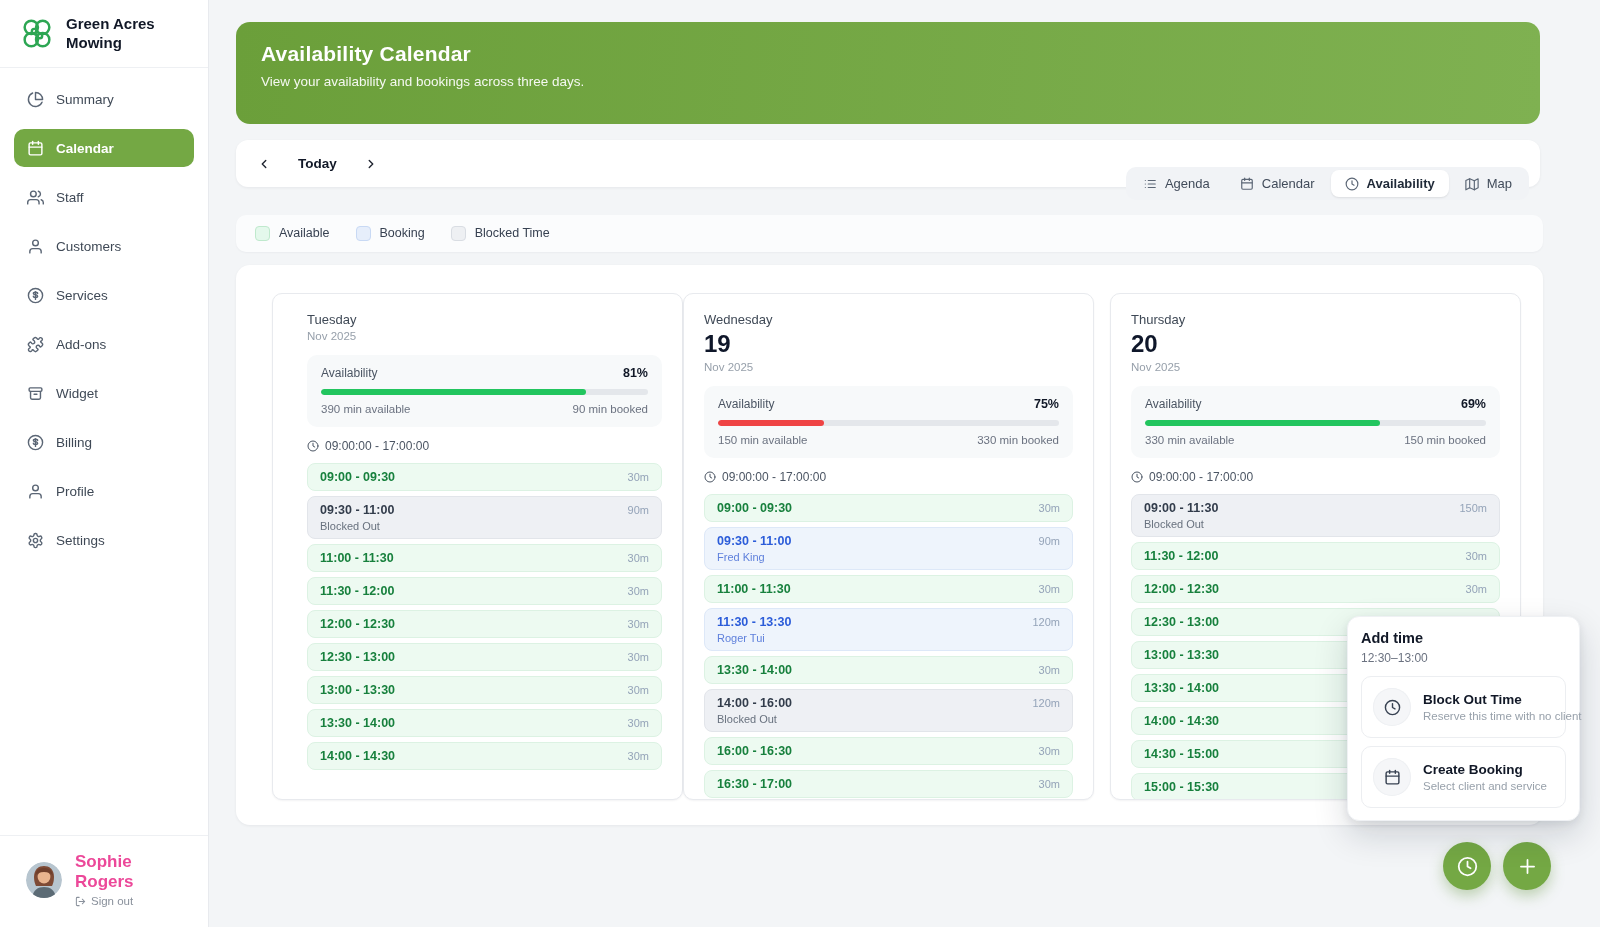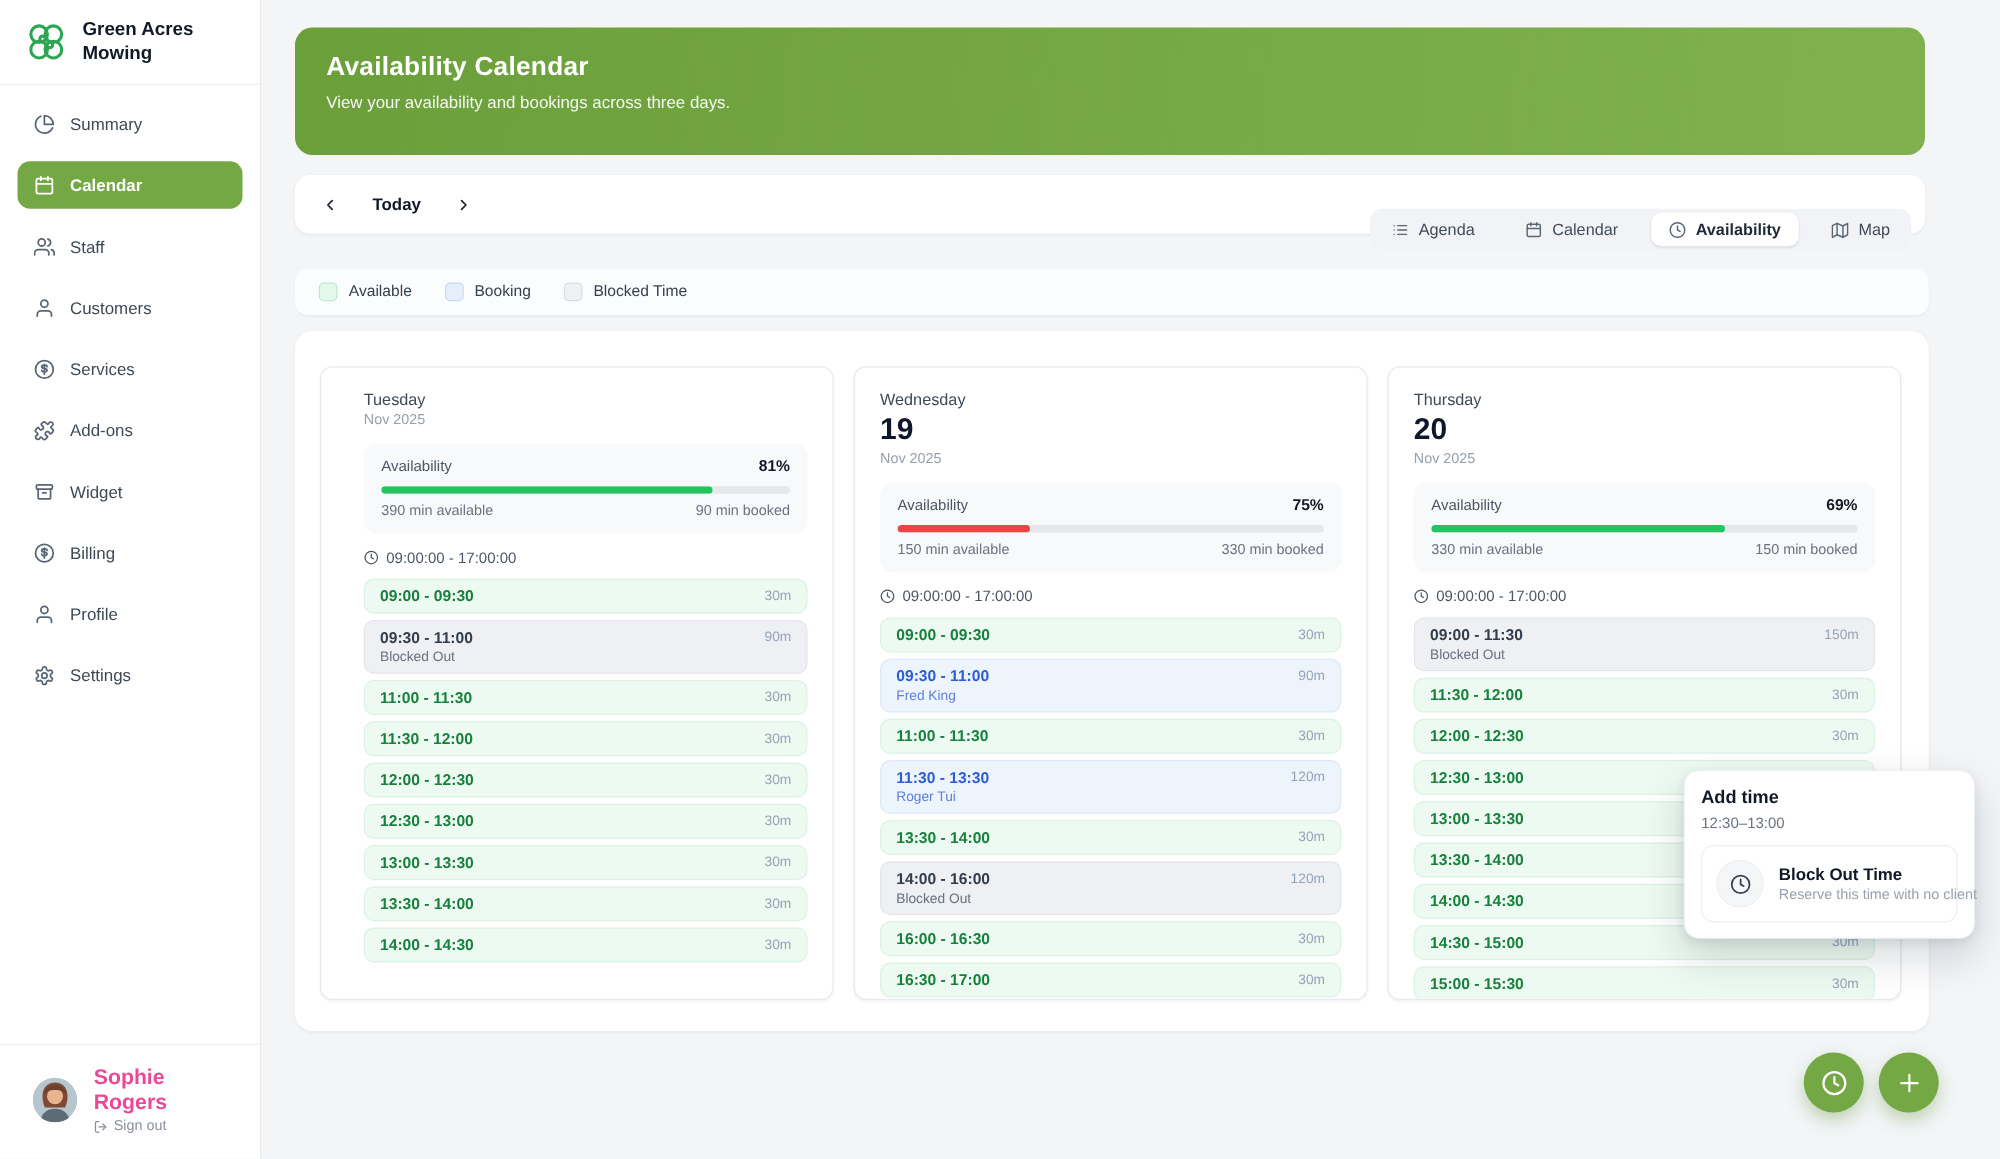--- a/index.html
+++ b/index.html
@@ -55,21 +55,21 @@
   .toolbar {
     position:absolute; left:236px; top:140px; width:1304px; height:47px;
     background:#fff; border-radius:12px; box-shadow:0 1px 3px rgba(16,24,40,.06);
     display:flex; align-items:center; justify-content:space-between;
     padding:0 11px 0 21px;
   }
   .tb-left { display:flex; align-items:center; gap:27px; }
   .chev { width:14px; height:14px; color:#1f2430; cursor:pointer; display:flex; }
   .today { font-size:13.5px; font-weight:600; color:#111827; cursor:pointer; }
   .tab-group {
-    display:flex; align-items:center; gap:12px;
+    display:flex; align-items:center; gap:2px;
     background:#f1f3f6; border-radius:10px; padding:3px;margin-top:40px;
   }
   .tab {
     display:flex; align-items:center; gap:8px;
     padding:6px 14px; border-radius:8px; font-size:13px; color:#414b5a; cursor:pointer;
     white-space:nowrap;
   }
   .tab .t-icon { width:14px; height:14px; display:flex; color:#5b6675; }
   .tab.active { background:#fff; box-shadow:0 1px 2px rgba(0,0,0,.09); font-weight:600; color:#1f2937; }
 
@@ -380,21 +380,21 @@
         <span class="swatch booking"></span>
         <span>Booking</span>
       </div>
       <div class="legend-item">
         <span class="swatch blocked"></span>
         <span>Blocked Time</span>
       </div>
     </section>
 
   <section class="main-card" id="columns">
-      <div class="day-card" style="left: 20px; padding-left: 34px;">
+      <div class="day-card" style="left: 36px; padding-left: 34px;">
         <div class="day-weekday">Tuesday</div>
         <div class="day-monthyear">Nov 2025</div>
         <div class="avail-panel">
           <div class="avail-row1">
             <span class="avail-label">Availability</span>
             <span class="avail-pct">81%</span>
           </div>
           <div class="bar-track">
             <div class="bar-fill" style="width: 81%; background: rgb(34, 197, 94);"></div>
           </div>
@@ -645,20 +645,34 @@
             <svg viewBox="0 0 24 24" fill="none" stroke="currentColor" stroke-width="2" stroke-linecap="round" stroke-linejoin="round">
               <circle cx="12" cy="12" r="10"></circle>
               <polyline points="12 6.5 12 12 15.5 14"></polyline>
             </svg>
           </span>
           <span>
             <div class="opt-title">Block Out Time</div>
             <div class="opt-sub">Reserve this time with no client</div>
           </span>
         </div>
+        <div class="popup-option">
+          <span class="opt-icon">
+            <svg viewBox="0 0 24 24" fill="none" stroke="currentColor" stroke-width="2" stroke-linecap="round" stroke-linejoin="round">
+              <rect x="3" y="4" width="18" height="17" rx="2"></rect>
+              <line x1="16" y1="2" x2="16" y2="6"></line>
+              <line x1="8" y1="2" x2="8" y2="6"></line>
+              <line x1="3" y1="10" x2="21" y2="10"></line>
+            </svg>
+          </span>
+          <span>
+            <div class="opt-title">Create Booking</div>
+            <div class="opt-sub">Select client and service</div>
+          </span>
+        </div>
       </div>
   </div>
 
   <div id="fab-container">
       <div class="fab fab-clock">
         <svg viewBox="0 0 24 24" fill="none" stroke="currentColor" stroke-width="2" stroke-linecap="round" stroke-linejoin="round">
           <circle cx="12" cy="12" r="10"></circle>
           <polyline points="12 6.5 12 12 15.5 14"></polyline>
         </svg>
       </div>

